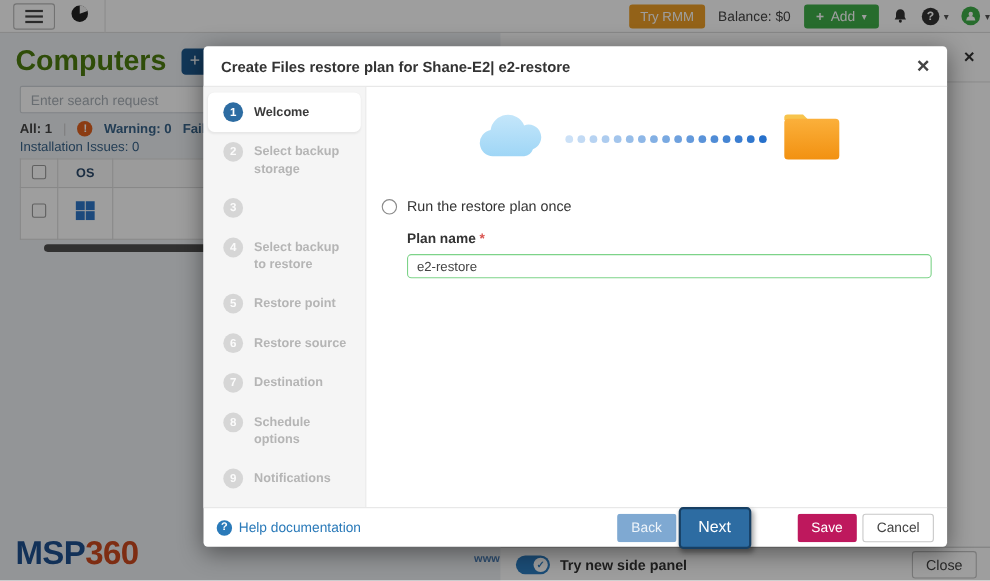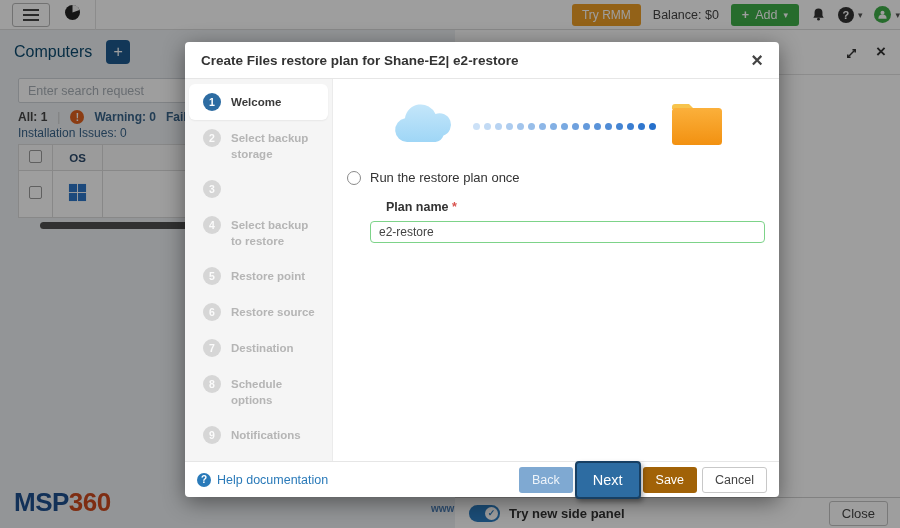--- a/index.html
+++ b/index.html
@@ -20,21 +20,21 @@
   .btn-add { background:#3fae49; color:#fff; font-size:12.5px; padding:4px 11px; border-radius:3px; border:none; cursor:pointer; display:flex; align-items:center; gap:6px; }
   .btn-add .cr { font-size:9px; }
   .tb-icon { display:flex; align-items:center; gap:4px; cursor:pointer; }
   .caret { font-size:9px; color:#555; }
   .q-circle { width:16px; height:16px; border-radius:50%; background:#333; color:#fff; font-size:11px; font-weight:bold;
               display:flex; align-items:center; justify-content:center; }
   .av-circle { width:17px; height:17px; border-radius:50%; background:#3fae49; display:flex; align-items:center; justify-content:center; }
 
   
   .page-head { position:absolute; left:14px; top:40px; display:flex; align-items:center; gap:14px; }
-  .page-title { font-size:16px; font-weight:normal; color:#0c4a6e; }
+  .page-title { font-size:26px; font-weight:bold; color:#4d7c0f; }
   .btn-plus { width:24px; height:24px; background:#1d5a8f; color:#fff; border:none; border-radius:4px;
               font-size:16px; line-height:22px; cursor:pointer; }
   .search { position:absolute; left:18px; top:78px; width:360px; height:25px; border:1px solid #cfd4d9;
             border-radius:2px; background:#fff; font-size:12.5px; padding:0 9px; color:#444; font-family:"Liberation Sans",sans-serif; }
   .search::placeholder { color:#a9b0b7; }
   .status-row { position:absolute; left:18px; top:110px; display:flex; align-items:center; gap:10px;
                 font-size:12px; font-weight:bold; white-space:nowrap; }
   .status-all { color:#444; }
   .st-sep { color:#ccc; font-weight:normal; }
   .warn-badge { width:14px; height:14px; border-radius:50%; background:#e0621f; color:#fff; font-size:10px;
@@ -44,21 +44,21 @@
 
   .grid { position:absolute; left:18px; top:144px; width:380px; border-collapse:collapse; background:#fff; }
   .grid th, .grid td { border:1px solid #dcdcdc; }
   .grid th { height:26px; font-size:11.5px; color:#2c4a6b; background:#fafafa; font-weight:bold; }
   .grid td { height:47px; text-align:center; }
   .col-cb { width:34px; } .col-os { width:50px; }
   .cb { width:13px; height:13px; border:1px solid #9b9b9b; border-radius:2px; background:#fff; display:inline-block; }
   .pc-name { font-size:12px; color:#3477b5; text-align:left; padding-left:10px; }
   .hscroll { position:absolute; left:40px; top:222px; width:340px; height:7px; background:#4f4f4f; border-radius:4px; }
 
-  .logo { position:absolute; left:14px; top:487px; font-size:26px; font-weight:800; letter-spacing:-0.5px; }
+  .logo { position:absolute; left:14px; top:487px; font-size:30px; font-weight:800; letter-spacing:-0.5px; }
   .logo-msp { color:#1e4f8f; } .logo-360 { color:#cc4a1f; }
 
   
   .side-panel { position:absolute; left:455px; top:30px; width:445px; height:467px; background:#fff; z-index:2; }
   .sp-head { height:45px; border-bottom:1px solid #e2e2e2; position:relative; }
   .sp-x { position:absolute; right:14px; top:13px; font-size:17px; font-weight:bold; color:#333; cursor:pointer; line-height:1; }
   .sp-expand { position:absolute; right:42px; top:16px; cursor:pointer; }
   .sp-url { position:absolute; left:-24px; top:473px; font-size:10px; font-weight:bold; color:#4a7db5; }
 
   .bottom-strip { position:absolute; left:455px; top:497px; width:445px; height:31px; background:#fff;
@@ -67,66 +67,66 @@
   .toggle .knob { position:absolute; right:2px; top:2px; width:13px; height:13px; border-radius:50%; background:#fff;
                   color:#2d7dc1; font-size:9px; font-weight:bold; display:flex; align-items:center; justify-content:center; }
   .toggle-label { font-size:13px; font-weight:bold; color:#333; margin-left:9px; }
   .btn-close-panel { margin-left:auto; margin-right:12px; background:#fff; border:1px solid #c4c4c4; border-radius:3px;
                      padding:4px 12px; font-size:13px; color:#444; cursor:pointer; }
 
   
   .overlay { position:absolute; inset:0; background:rgba(0,0,0,0.38); z-index:10; }
 
   
-  .modal { position:absolute; left:185px; top:42px; width:594px; height:455px; background:#fff; border-radius:4px;
+  .modal { position:absolute; left:185px; top:42px; width:676px; height:455px; background:#fff; border-radius:4px;
            box-shadow:0 5px 22px rgba(0,0,0,0.45); z-index:20; display:flex; flex-direction:column; }
   .m-head { height:37px; flex:0 0 37px; display:flex; align-items:center; padding:0 16px; border-bottom:1px solid #e6e6e6; }
   .m-title { font-size:13.5px; font-weight:bold; color:#333; }
   .m-close { margin-left:auto; font-size:20px; font-weight:bold; color:#444; cursor:pointer; line-height:1; }
   .m-body { flex:1; display:flex; min-height:0; }
 
   .steps { width:148px; flex:0 0 148px; background:#f5f5f5; border-right:1px solid #ebebeb; padding-top:5px; overflow:hidden; }
   .step { display:flex; align-items:flex-start; gap:10px; padding:9px 8px 9px 14px; margin:0 4px; cursor:pointer; }
   .step .snum { flex:0 0 18px; width:18px; height:18px; border-radius:50%; background:#d6d6d6; color:#fbfbfb;
                 font-size:10.5px; font-weight:bold; text-align:center; line-height:18px; }
   .step .slabel { font-size:11.5px; font-weight:bold; color:#b5b5b5; line-height:1.35; padding-top:2px; }
   .step.active { background:#fff; border-radius:6px; box-shadow:0 1px 2px rgba(0,0,0,0.06); }
   .step.active .snum { background:#2d6ca2; color:#fff; }
   .step.active .slabel { color:#3a3a3a; }
 
   .content { flex:1; padding:12px 14px 0 14px; }
   .illus { height:62px; margin-top:4px; display:flex; align-items:center; justify-content:center; gap:12px; }
   .dots { display:flex; align-items:center; gap:4px; }
   .dots span { width:7px; height:7px; border-radius:50%; display:inline-block; }
 
-  .opt { margin-top:13px; }
+  .opt { margin-top:23px; }
   .opt-row { display:flex; align-items:center; gap:9px; cursor:pointer; }
   .radio { width:14px; height:14px; border-radius:50%; border:1.5px solid #8a8a8a; background:#fff; flex:0 0 14px; }
   .radio.on { border-color:#2b7cd3; background:radial-gradient(circle, #2b7cd3 0 44%, #fff 48% 100%); }
   .opt-label { font-size:13px; color:#333; }
   .opt-desc { margin:4px 0 0 23px; font-size:11px; color:#5a5a5a; line-height:1.55; }
 
   .plan { margin:15px 0 0 23px; }
-  .plan-label { font-size:12.5px; font-weight:bold; color:#333;margin-left:16px; }
+  .plan-label { font-size:12.5px; font-weight:bold; color:#333; }
   .req { color:#d9534f; }
   .plan-input { display:block; width:100%; height:22px; margin-top:7px; border:1.5px solid #7dd389; border-radius:4px;
                 padding:0 8px; font-size:12px; color:#444; font-family:"Liberation Sans",sans-serif; outline:none; }
 
   .m-foot { flex:0 0 36px; border-top:1px solid #e6e6e6; display:flex; align-items:center; padding:0 12px; }
   .help { display:flex; align-items:center; gap:6px; cursor:pointer; }
   .help-circle { width:14px; height:14px; border-radius:50%; background:#2a7ab9; color:#fff; font-size:10px; font-weight:bold;
                  display:flex; align-items:center; justify-content:center; }
   .help-text { font-size:12.5px; color:#2a7ab9; }
   .foot-btns { margin-left:auto; display:flex; align-items:center; gap:5px;padding-left:17px; }
   .fbtn { padding:5px 12px; border-radius:3px; font-size:12.5px; border:1px solid transparent; cursor:pointer;
           font-family:"Liberation Sans",sans-serif; }
   .fbtn.back { background:#7fa9d2; color:#eef4fa; }
   .fbtn.next { background:#2d6ca2; color:#fff; font-size:14.5px; padding:9px 16px; border:2px solid #173f63;
                border-radius:4px; position:relative; z-index:3; margin:-10px -3px; box-shadow:2px 3px 5px rgba(0,0,0,0.35); }
-  .fbtn.save { background:#a16207; color:#fff; }
+  .fbtn.save { background:#be185d; color:#fff;margin-left:40px; }
   .fbtn.cancel { background:#fff; border-color:#c8c8c8; color:#444; }
 </style>
 </head>
 <body>
 
 <div class="screen">
 
   <div class="topbar">
     <div class="hamburger">
         <i></i>

